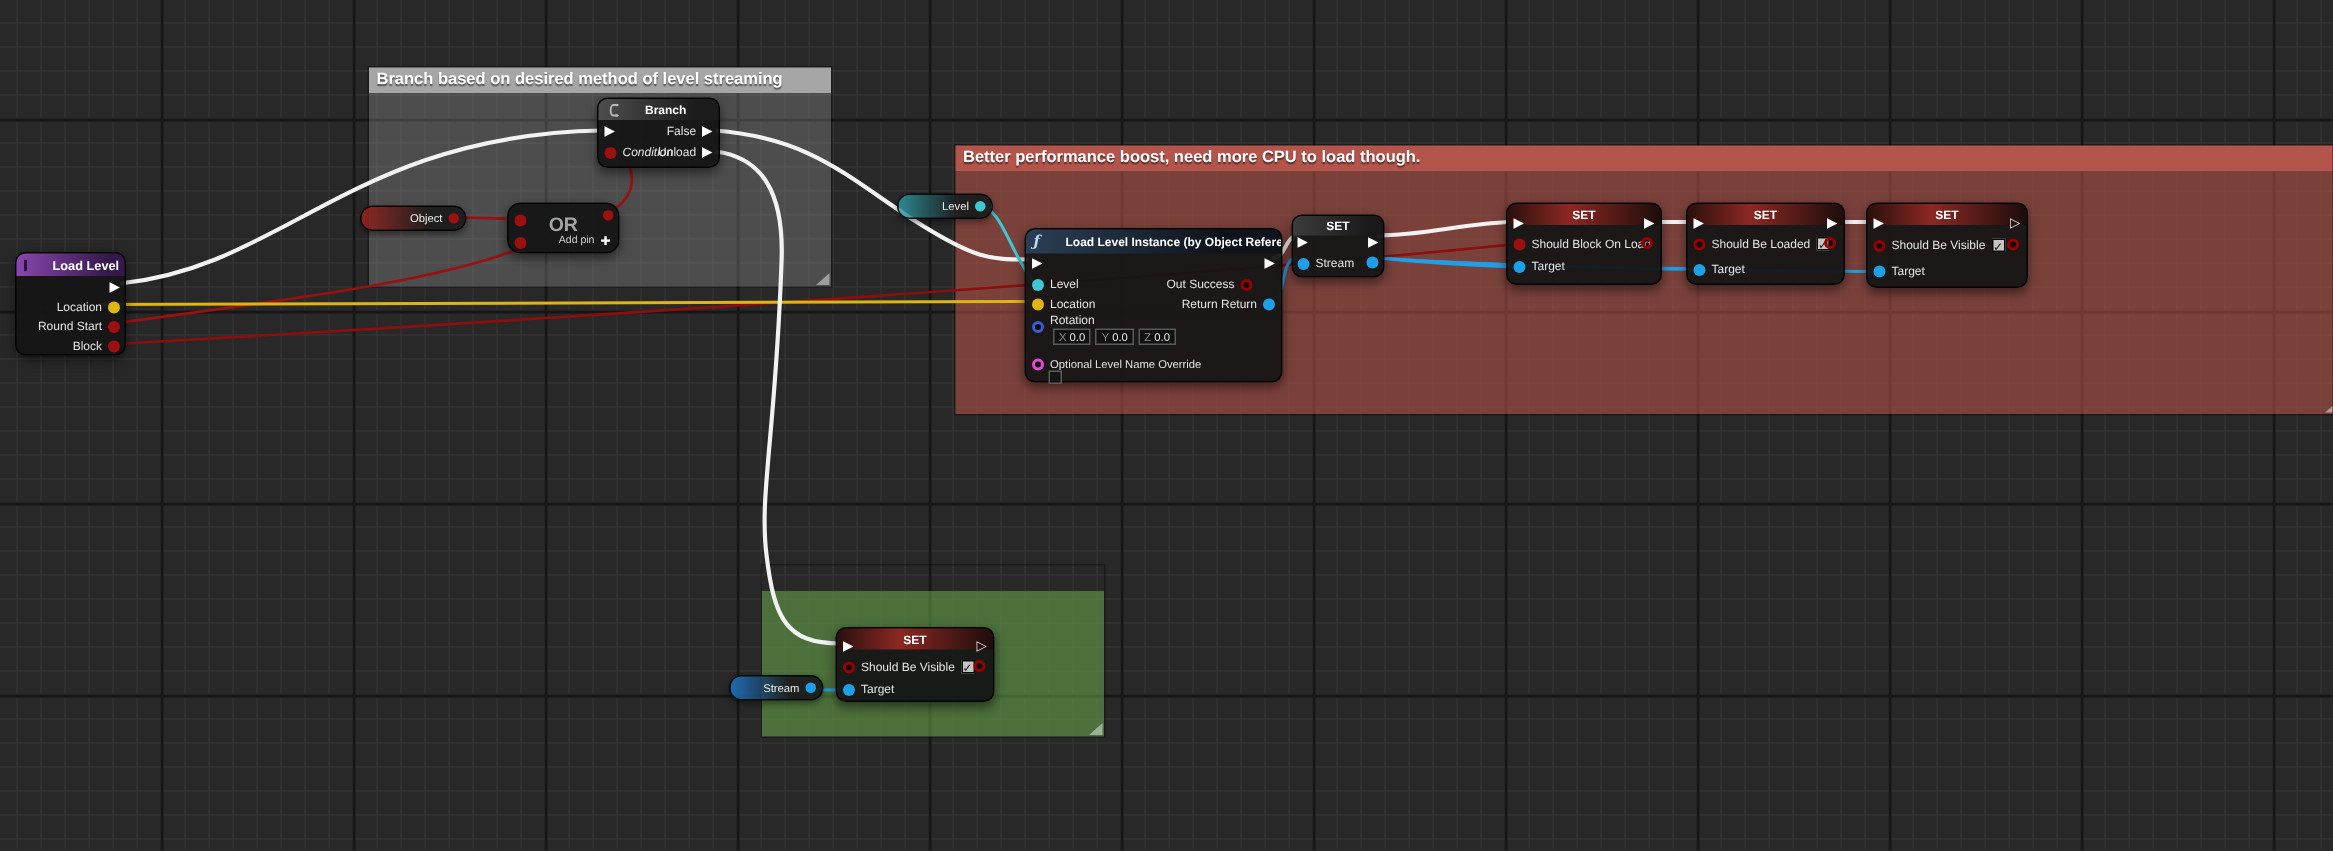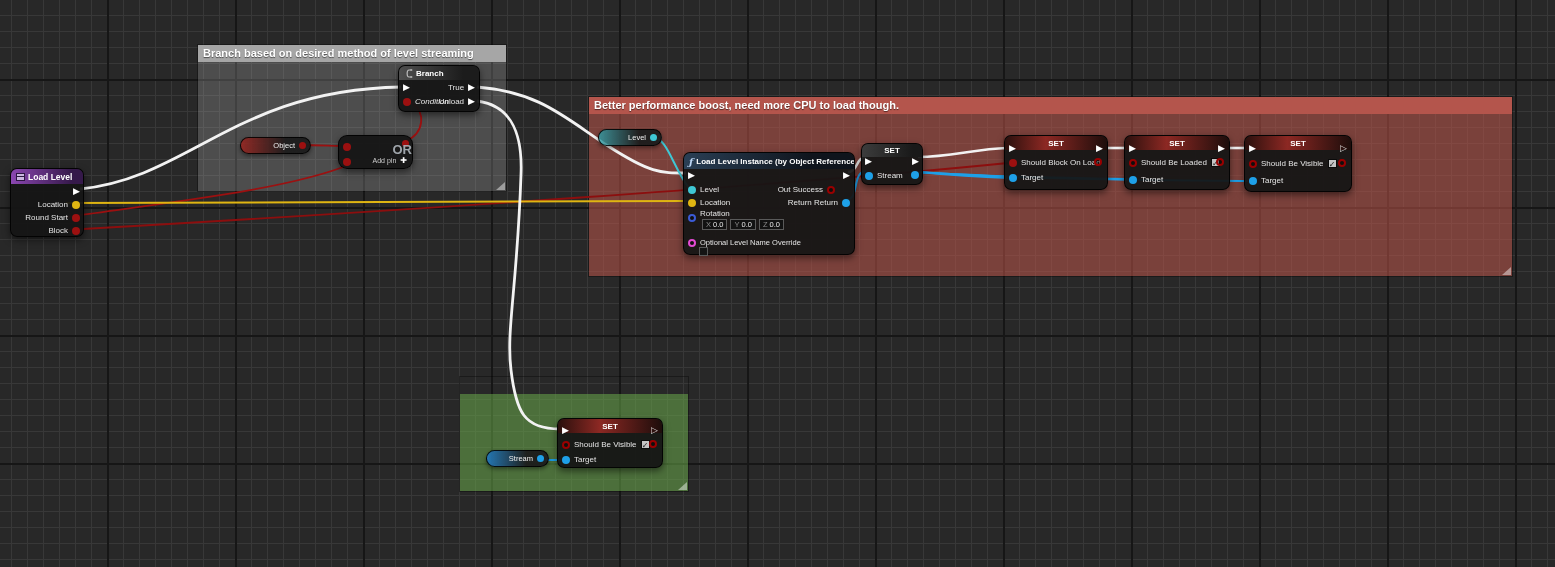--- a/index.html
+++ b/index.html
@@ -9,21 +9,21 @@
     background-color:#282828;
     background-image:
       linear-gradient(90deg, #161616 2px, transparent 2px),
       linear-gradient(#161616 2px, transparent 2px),
       linear-gradient(90deg, #383838 1px, transparent 1px),
       linear-gradient(#383838 1px, transparent 1px);
     background-size:128px 128px,128px 128px,16px 16px,16px 16px;
     background-position:107px 0,0 79px,11px 0,0 15px; }
 
   
-  .comment { position:absolute; z-index:1; border:1px solid rgba(0,0,0,.35); }
+  .comment { position:absolute; z-index:1; border:1px solid rgba(0,0,0,.35);margin-left:48px; }
   .comment .c-head { position:absolute; left:0; top:0; right:0; height:17px;
     padding:2px 5px 0 5px; font-size:11px; font-weight:bold; color:#fff;
     text-shadow:0 1px 1px rgba(0,0,0,.55); white-space:nowrap; overflow:hidden; }
   .comment .c-body { position:absolute; left:0; top:17px; right:0; bottom:0; }
   .comment .rsz { position:absolute; right:1px; bottom:1px; width:0; height:0;
     border-style:solid; border-width:0 0 8px 9px;
     border-color:transparent transparent rgba(255,255,255,.45) transparent; }
   #cmt-branch  { left:197px; top:44px;  width:310px; height:148px; }
   #cmt-branch .c-head { background:#a6a6a6; }
   #cmt-branch .c-body { background:rgba(175,175,175,.28); }
@@ -35,21 +35,21 @@
   #cmt-lowprio .c-body { background:rgba(105,170,75,.55); }
 
   
   #wires { position:absolute; left:0; top:0; z-index:2; pointer-events:none; }
 
   
   .node { position:absolute; z-index:3; background:rgba(21,21,21,.94);
     border:1px solid rgba(0,0,0,.85); border-radius:7px;
     box-shadow:0 3px 7px rgba(0,0,0,.5); }
   .n-head { position:absolute; left:0; top:0; right:0; height:15px;
-    border-radius:6px 6px 0 0; display:flex; align-items:center; gap:3px;
+    border-radius:6px 6px 0 0; display:flex; align-items:center; gap:17px;
     padding:0 5px; font-size:8.5px; font-weight:bold; color:#fff;
     white-space:nowrap; overflow:hidden; }
   .row { position:absolute; display:flex; align-items:center; gap:4px;
     font-size:8px; color:#e4e4e4; white-space:nowrap; }
   .row.right { flex-direction:row-reverse; }
 
   .pin-dot { width:8px; height:8px; border-radius:50%; flex:0 0 auto; }
   .pin-ring { width:8px; height:8px; border-radius:50%; flex:0 0 auto;
     border:2px solid #900; background:rgba(0,0,0,.4); }
   .exec { font-size:9px; line-height:9px; color:#fff; flex:0 0 auto; }
@@ -157,21 +157,21 @@
   <div class="pill" style="left:240px; top:137px; width:71px;
        background:linear-gradient(90deg, rgba(155,35,30,.85), rgba(28,28,28,.95) 65%);">
     <span>Object</span>
     <span class="pin-dot" style="background:#9c1010; width:7px; height:7px;"></span>
   </div>
 
   <div class="node" style="left:338px; top:135px; width:75px; height:34px; border-radius:9px;">
     <span class="pin-dot" style="position:absolute; left:4px; top:7px; background:#9c1010;"></span>
     <span class="pin-dot" style="position:absolute; left:4px; top:22px; background:#9c1010;"></span>
     <span class="pin-dot" style="position:absolute; right:3px; top:4px; background:#9c1010; width:7px; height:7px;"></span>
-    <div style="position:absolute; left:0; right:0; top:6px; text-align:right; font-size:13px;
+    <div style="position:absolute; left:0; right:0; top:6px; text-align:center; font-size:13px;
          font-weight:bold; color:#9fa5ab;">OR</div>
     <div class="row" style="right:5px; bottom:3px; left:auto; font-size:7px; color:#cfcfcf;">
       <span>Add pin</span>
       <span style="color:#fff; font-size:8px;">✚</span>
     </div>
   </div>
 
   <div class="node" style="left:398px; top:65px; width:82px; height:47px;">
     <div class="n-head" style="background:linear-gradient(90deg,#4e4e4e,#1c1c1c 80%); height:14px; font-size:8px;">
       <svg width="9" height="9" viewBox="0 0 9 9">
@@ -182,21 +182,21 @@
     </div>
     <div class="row" style="left:4px; top:17px;">
       <span class="exec">▶</span>
     </div>
     <div class="row" style="left:4px; top:31px;font-style:italic;">
       <span class="pin-dot" style="background:#9c1010;"></span>
       <span>Condition</span>
     </div>
     <div class="row right" style="right:4px; top:17px;">
       <span class="exec">▶</span>
-      <span>True</span>
+      <span>False</span>
     </div>
     <div class="row right" style="right:4px; top:31px;">
       <span class="exec">▶</span>
       <span>Unload</span>
     </div>
   </div>
 
   <div class="pill" style="left:598px; top:129px; width:64px;
        background:linear-gradient(90deg, rgba(45,160,170,.8), rgba(28,28,28,.95) 65%);">
     <span>Level</span>

